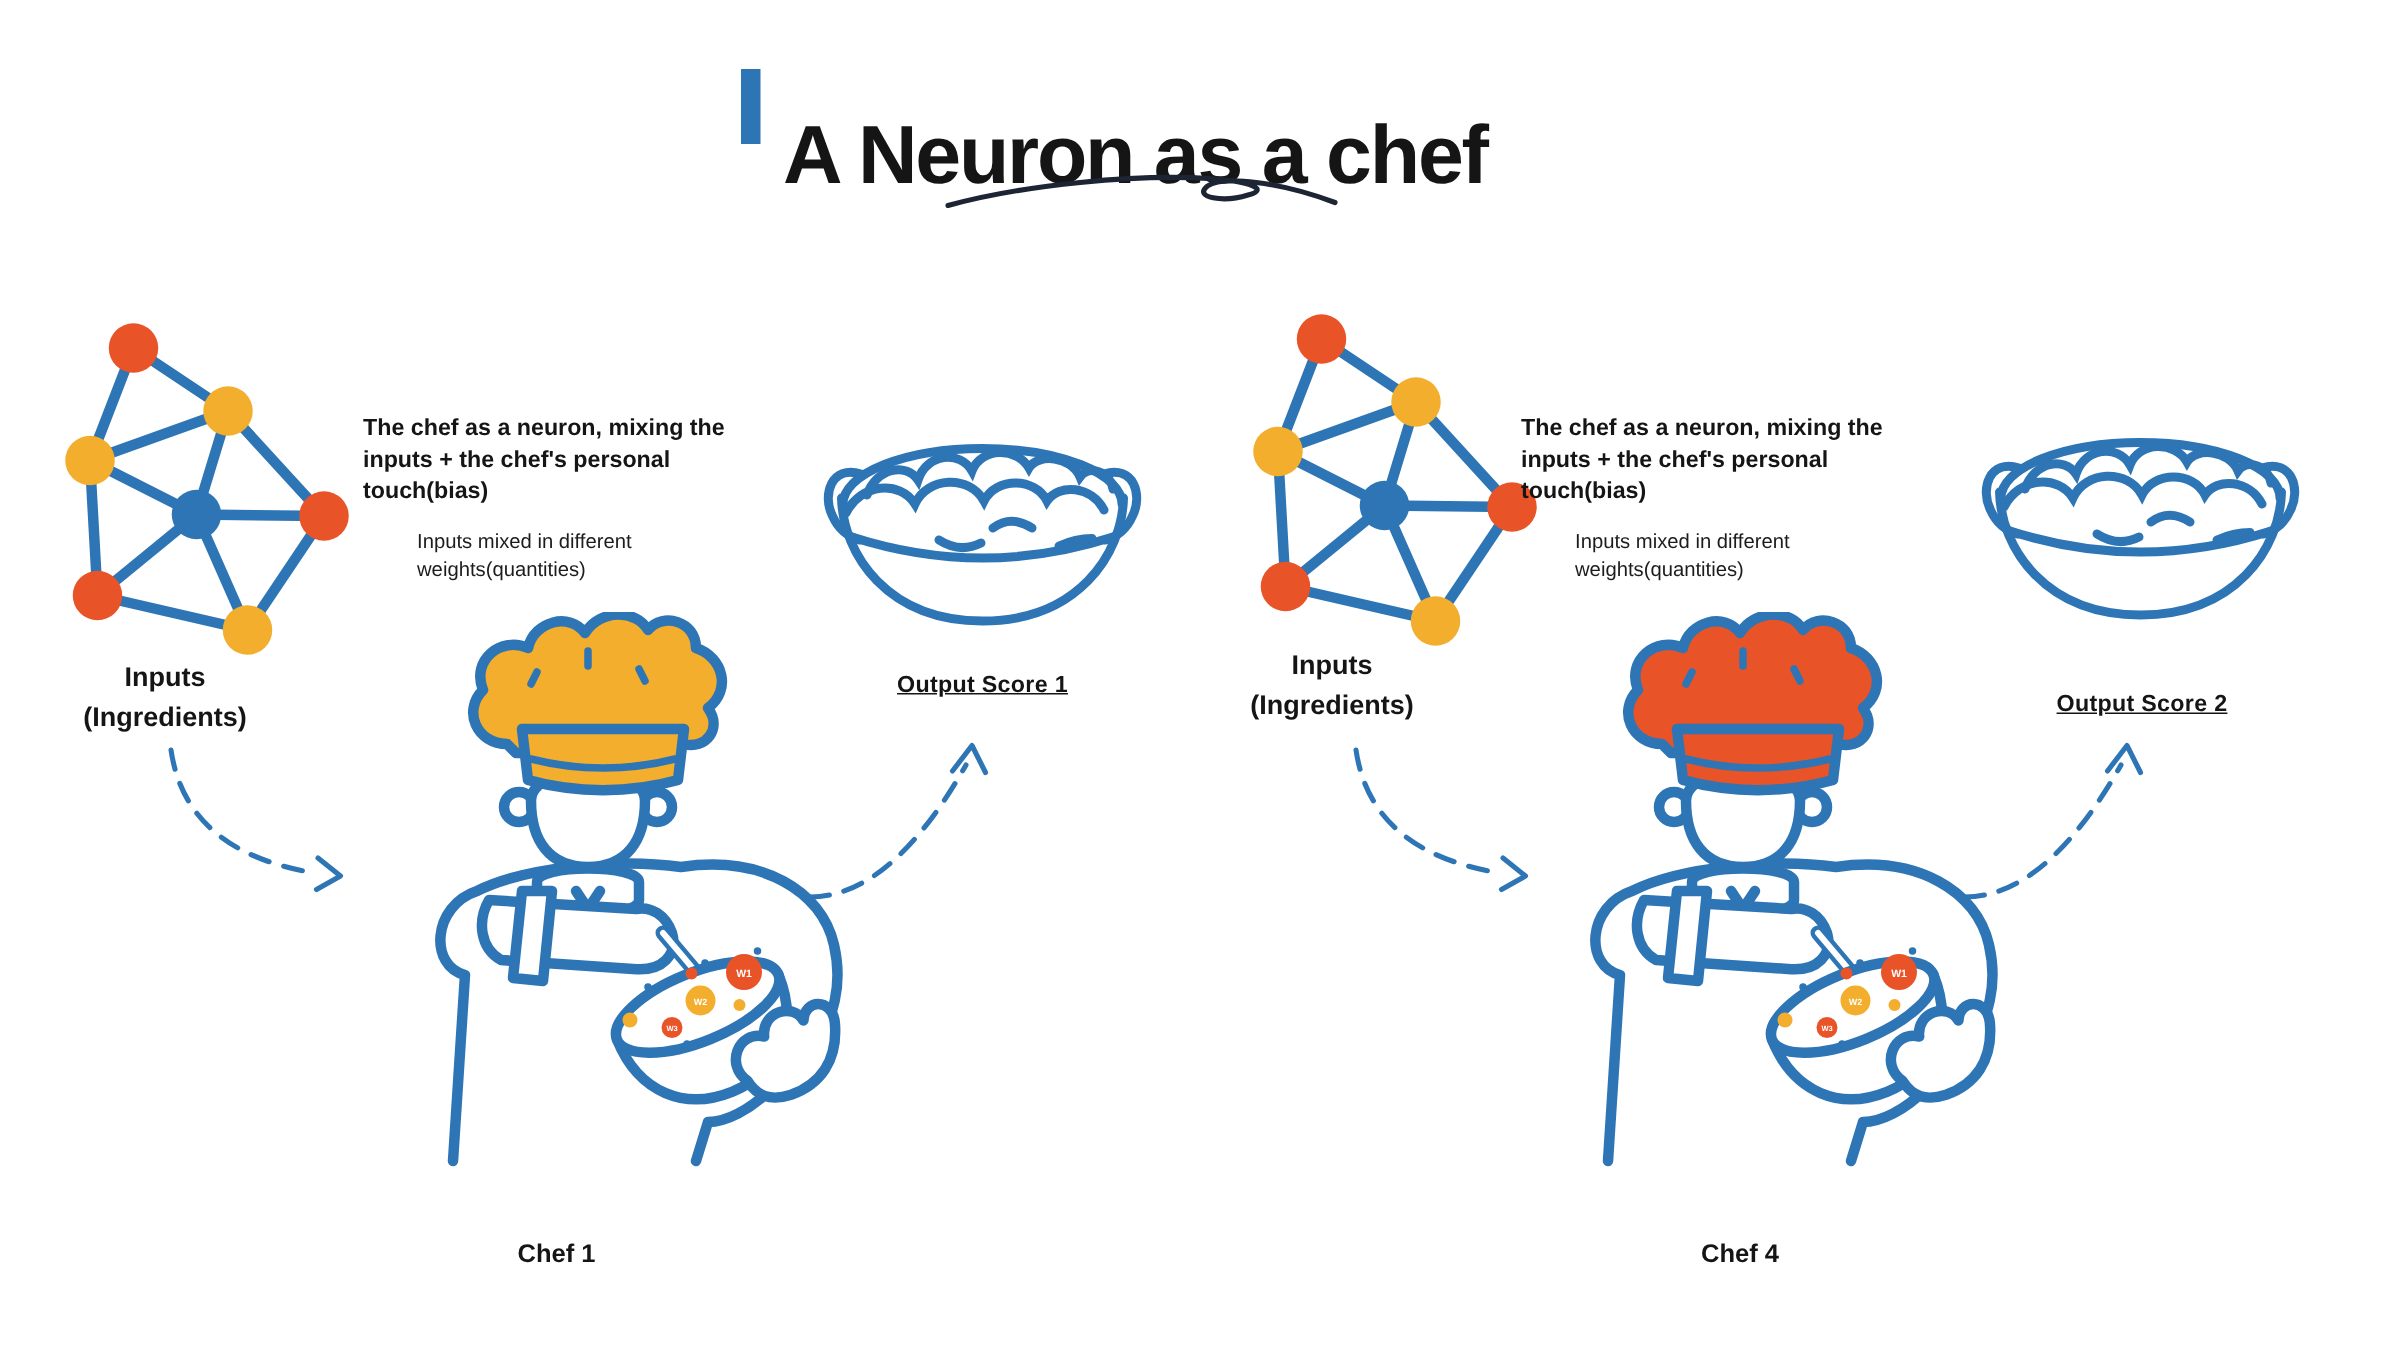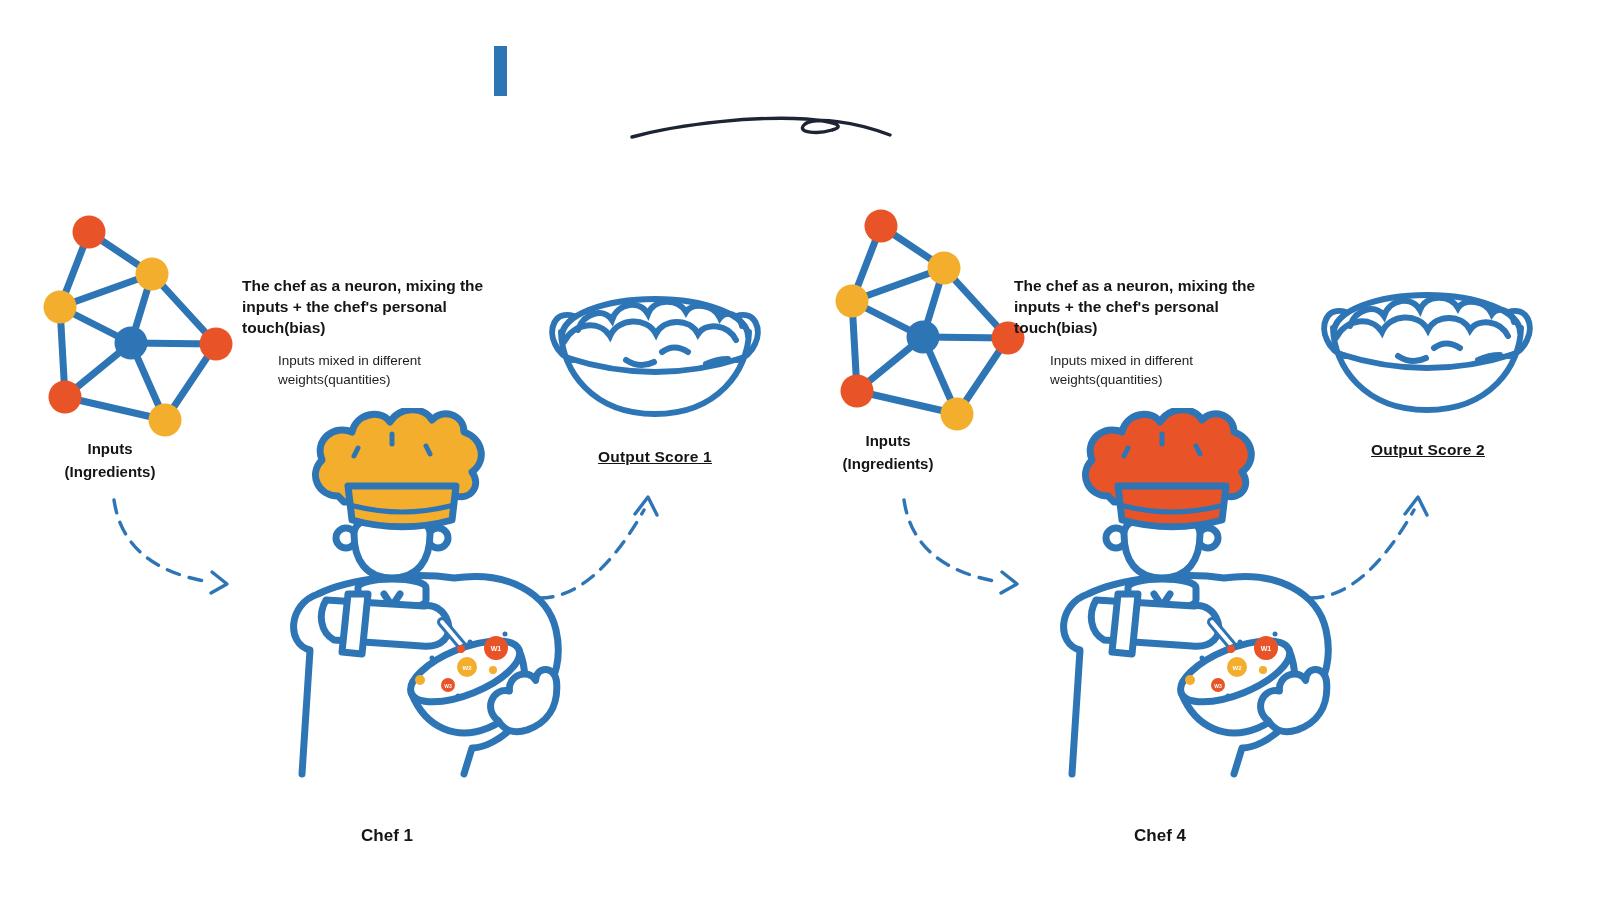--- a/index.html
+++ b/index.html
@@ -5,21 +5,21 @@
   html,body{margin:0;padding:0;background:#fff;}
   .stage{position:relative;width:1597px;height:904px;background:#fff;overflow:hidden;
          font-family:"Liberation Sans",sans-serif;color:var(--ink,#151515);}
   .abs{position:absolute;}
   
   .accent-bar{left:494px;top:46px;width:13px;height:50px;background:var(--outline-blue);}
   .page-title{left:522px;top:34px;font-size:55px;font-weight:bold;letter-spacing:-1.5px;
               color:var(--ink);white-space:nowrap;}
   .squiggle{left:628px;top:110px;}
   
-  .inputs-label{width:160px;text-align:center;font-size:15px;font-weight:bold;line-height:1.5;}
+  .inputs-label{width:160px;text-align:center;font-size:18px;font-weight:bold;line-height:1.5;}
   .heading{width:278px;font-size:15.5px;font-weight:bold;line-height:1.35;}
   .subheading{width:206px;text-align:left;font-size:13.5px;line-height:1.38;color:#1c1c1c;}
   .output-label{width:200px;text-align:center;font-size:15.5px;font-weight:bold;letter-spacing:.2px;text-decoration:underline;}
   .chef-label{width:150px;text-align:center;font-size:17px;font-weight:bold;}
   
   svg .ln{stroke:var(--outline-blue);stroke-width:7;fill:none;stroke-linecap:round;stroke-linejoin:round;}
   svg .fillw{fill:#fff;stroke:var(--outline-blue);stroke-width:7;stroke-linecap:round;stroke-linejoin:round;}
   svg .edge{stroke:var(--outline-blue);stroke-width:7;stroke-linecap:round;}
   svg .n-red{fill:var(--node-red);}
   svg .n-yel{fill:var(--node-yellow);}
@@ -84,20 +84,21 @@
     <symbol id="sym-arrow-out" viewBox="0 0 130 118">
       <path class="dash" d="M 8,112 Q 62,112 112,24"></path>
       <polyline class="head" points="103,28 116,11 125,29"></polyline>
     </symbol>
   </defs>
 </svg>
 
 <div class="stage">
 
   <div class="abs accent-bar"></div>
+  <h1 class="abs page-title">A Neuron as a chef</h1>
   <svg class="abs squiggle" width="268" height="38" viewBox="0 0 268 38">
     <path class="sq" d="M 4,27 C 55,13 130,6 178,9 C 205,11 219,16 204,20 C 188,25 167,22 177,14 C 187,7 225,11 262,25"></path>
   </svg>
 
   <svg class="abs" style="left:28px;top:202px" width="212" height="242">
       <use href="#sym-network"></use>
     </svg>
 
   <div class="abs inputs-label" style="left:30px;top:438px">
     <div>Inputs</div>
@@ -150,21 +151,21 @@
 
   <svg class="abs" style="left:532px;top:486px" width="130" height="118">
       <use href="#sym-arrow-out"></use>
     </svg>
 
   <svg class="abs" style="left:548px;top:274px" width="214" height="158">
       <use href="#sym-bowl"></use>
     </svg>
 
   <div class="abs output-label" style="left:555px;top:448px">Output Score 1</div>
-  <div class="abs chef-label" style="left:312px;top:826px">Chef 1</div>
+  <div class="abs chef-label" style="left:296px;top:826px">Chef 1</div>
 
   <svg class="abs" style="left:820px;top:196px" width="212" height="242">
       <use href="#sym-network"></use>
     </svg>
 
   <div class="abs inputs-label" style="left:808px;top:430px">
     <div>Inputs</div>
     <div>(Ingredients)</div>
   </div>
 
@@ -213,16 +214,16 @@
   </svg>
 
   <svg class="abs" style="left:1302px;top:486px" width="130" height="118">
       <use href="#sym-arrow-out"></use>
     </svg>
 
   <svg class="abs" style="left:1320px;top:270px" width="214" height="158">
       <use href="#sym-bowl"></use>
     </svg>
 
-  <div class="abs output-label" style="left:1328px;top:441px">Output Score 2</div>
+  <div class="abs output-label" style="left:1328px;top:461px">Output Score 2</div>
   <div class="abs chef-label" style="left:1085px;top:826px">Chef 4</div>
 
 </div>
 
 </body></html>

